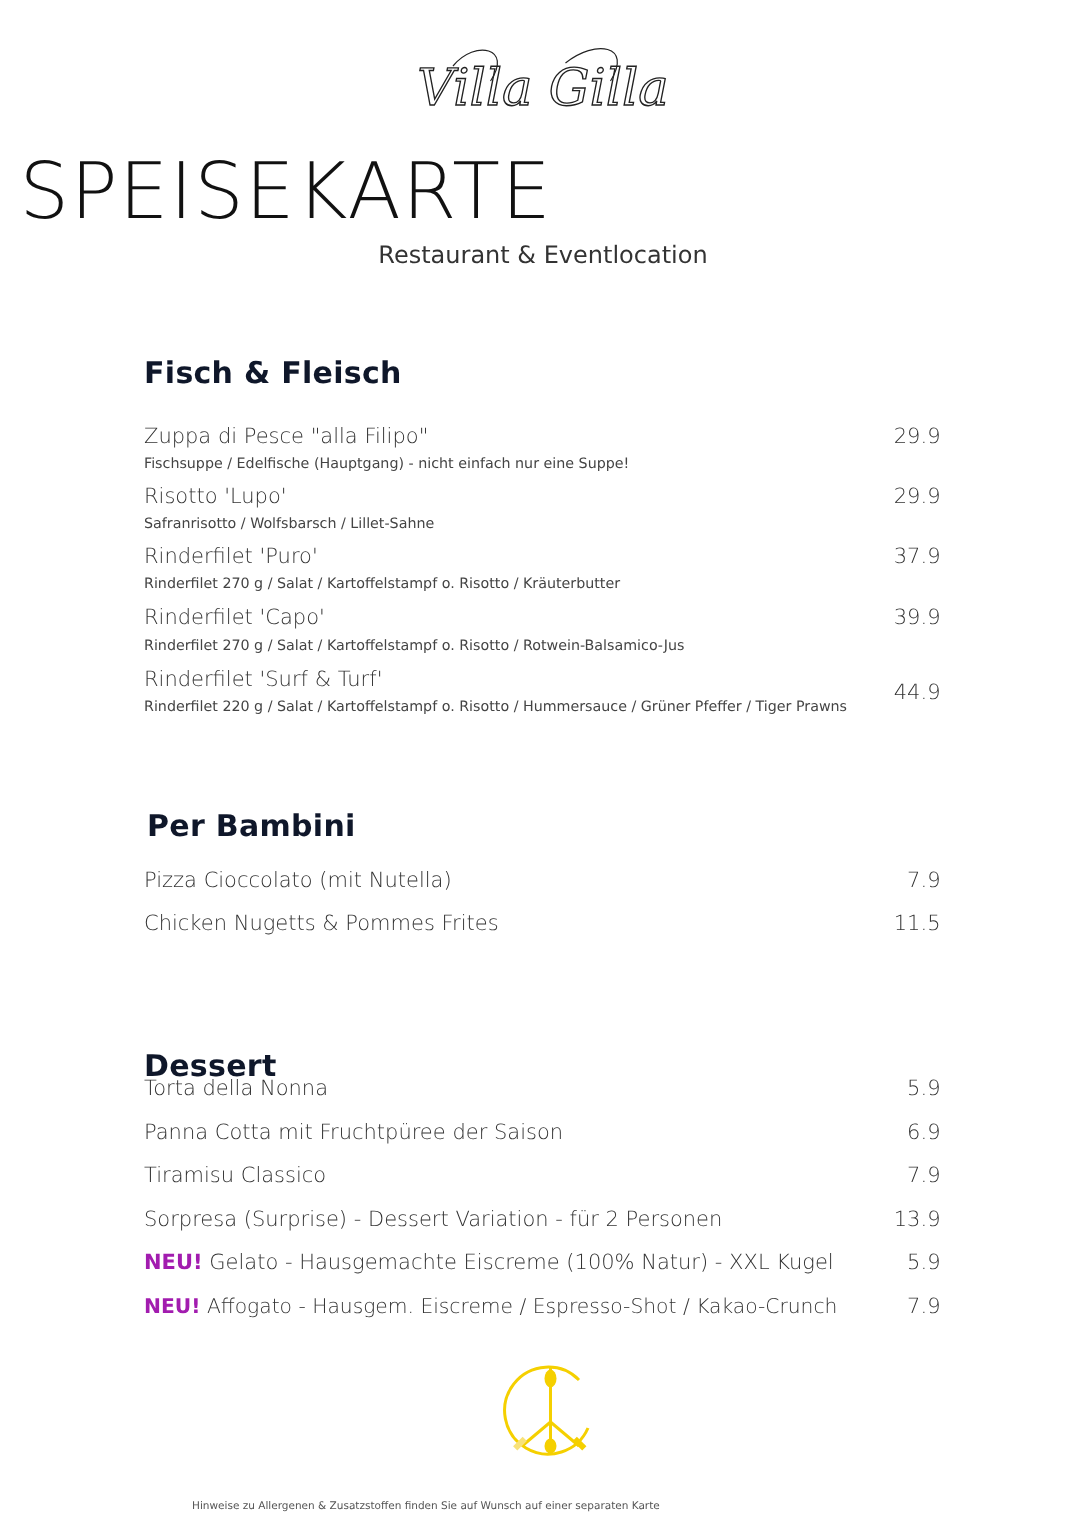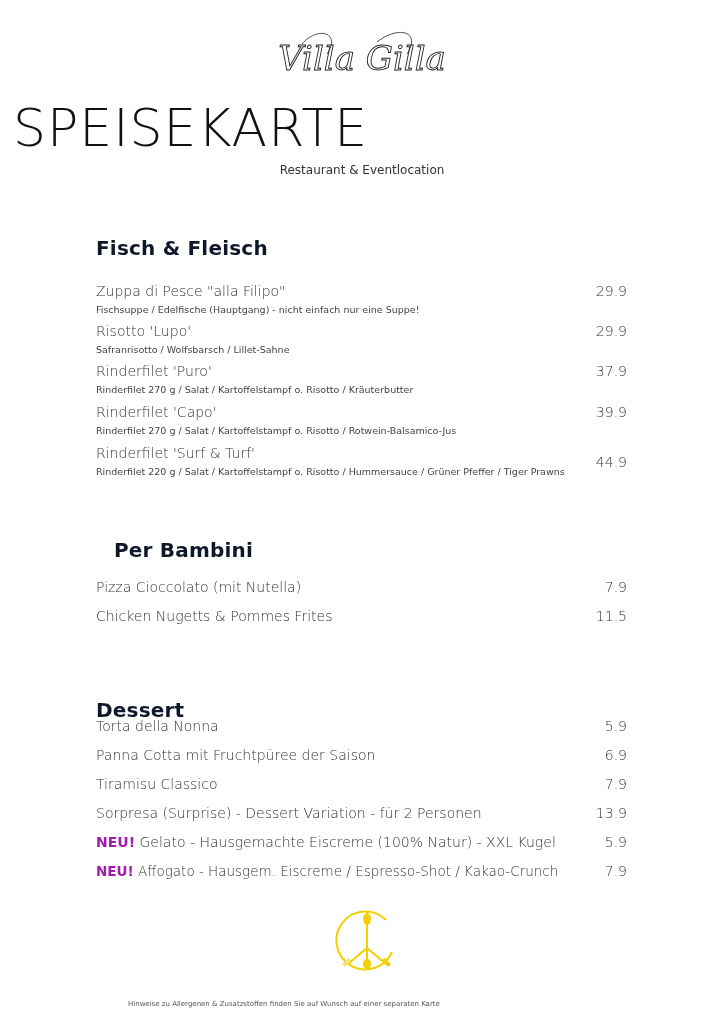--- a/index.html
+++ b/index.html
@@ -7,21 +7,21 @@
          font-family: "DejaVu Sans", sans-serif; color: #222222; }
 
   .logo { position: absolute; left: 0; width: 724px; top: 24px; height: 66px;
           display: flex; justify-content: center; }
   .logo svg { width: 180px; height: 66px; }
 
   .title { position: absolute; left: 0; width: 724px; top: 98px; text-align: left;
            font-family: "DejaVu Sans", sans-serif; font-weight: 200; font-size: 52px;
            letter-spacing: 1px; color: #111111; line-height: 60px; margin-left: 13px; }
   .subtitle { position: absolute; left: 0; width: 724px; top: 162px; text-align: center;
-              font-size: 12px; color: #333333; line-height: 16px; }
+              font-size: 16px; color: #333333; line-height: 16px; }
 
   .section-title { position: absolute; left: 96px; font-size: 20px; font-weight: bold;
                    color: #0f172a; line-height: 26px; letter-spacing: 0.2px; }
 
   .row { position: absolute; left: 96px; width: 531px; }
   .row .name { position: absolute; left: 0; top: 0; font-size: 14px; color: #333333;
                line-height: 18px; white-space: nowrap; font-weight: 300; }
   .row .name b { font-weight: bold; color: #a21caf; }
   .row .desc { position: absolute; left: 0; top: 22px; font-size: 9.5px; color: #444444;
                line-height: 12px; white-space: nowrap; }
@@ -68,21 +68,21 @@
   <span class="name">Rinderfilet 'Capo'</span>
   <span class="desc">Rinderfilet 270 g / Salat / Kartoffelstampf o. Risotto / Rotwein-Balsamico-Jus</span>
   <span class="price">39.9</span>
 </div>
 <div class="row" style="top:444px;">
   <span class="name">Rinderfilet 'Surf &amp; Turf'</span>
   <span class="desc">Rinderfilet 220 g / Salat / Kartoffelstampf o. Risotto / Hummersauce / Grüner Pfeffer / Tiger Prawns</span>
   <span class="price" style="top:9px;">44.9</span>
 </div>
 
-<div class="section-title" style="top:537px; left:98px;margin-left:16px;">Per Bambini</div>
+<div class="section-title" style="top:537px; left:98px;">Per Bambini</div>
 
 <div class="row" style="top:578px;">
   <span class="name">Pizza Cioccolato (mit Nutella)</span>
   <span class="price">7.9</span>
 </div>
 <div class="row" style="top:607px;">
   <span class="name">Chicken Nugetts &amp; Pommes Frites</span>
   <span class="price">11.5</span>
 </div>
 

